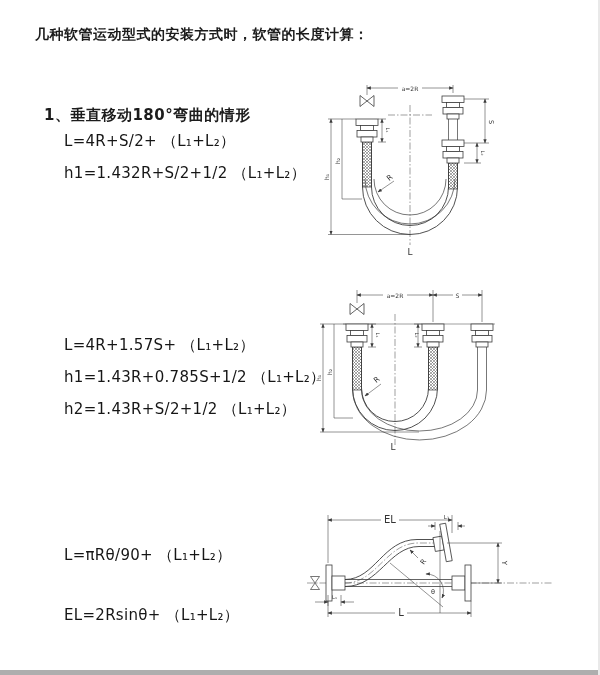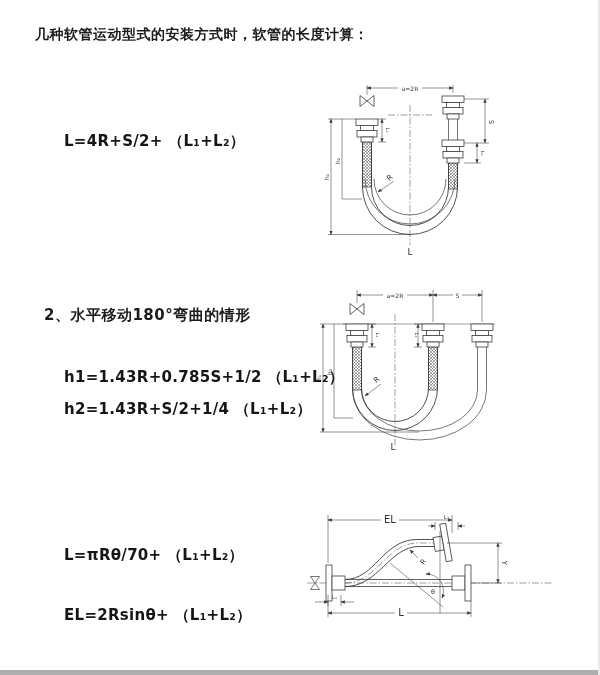--- a/index.html
+++ b/index.html
@@ -8,43 +8,45 @@
     font-family:"DejaVu Sans","Liberation Sans",sans-serif;color:#1c1c1c;
   }
   .doc-title{
     position:absolute;left:35px;top:26px;font-size:14px;font-weight:bold;
     letter-spacing:0.5px;white-space:nowrap;
   }
   .sec-heading{
     position:absolute;font-size:15px;font-weight:bold;letter-spacing:0.5px;white-space:nowrap;
   }
   .formula{
-    position:absolute;font-size:15px;font-weight:bold;letter-spacing:0.3px;white-space:nowrap;
+    position:absolute;font-size:15px;font-weight:normal;letter-spacing:0.3px;white-space:nowrap;
     color:#161616;
   }
   .diagram{position:absolute;}
   svg{display:block;}
   svg text{font-family:"DejaVu Sans","Liberation Sans",sans-serif;fill:#333333;}
   .scan-edge-bottom{position:absolute;left:0;top:670px;width:600px;height:5px;background:#aeaeae;}
   .scan-edge-right{position:absolute;left:598px;top:0;width:2px;height:675px;background:#e9e9e9;}
 </style>
 </head>
 <body>
 
 <div class="page">
 
   <div class="doc-title">几种软管运动型式的安装方式时，软管的长度计算：</div>
 
+  <div class="sec-heading" style="left:44px;top:106px">1、垂直移动180°弯曲的情形</div>
   <div class="formula" style="left:64px;top:132px">L=4R+S/2+ （L₁+L₂）</div>
-
-  <div class="sec-heading" style="left:44px;top:306px">2、水平移动180°弯曲的情形</div>
+  <div class="formula" style="left:64px;top:164px">h1=1.432R+S/2+1/2 （L₁+L₂）</div>
+
+  <div class="formula" style="left:64px;top:336px">L=4R+1.57S+ （L₁+L₂）</div>
   <div class="formula" style="left:64px;top:368px">h1=1.43R+0.785S+1/2 （L₁+L₂）</div>
-  <div class="formula" style="left:64px;top:400px">h2=1.43R+S/2+1/4 （L₁+L₂）</div>
-
-  <div class="formula" style="left:64px;top:546px">L=πRθ/70+ （L₁+L₂）</div>
+  <div class="formula" style="left:64px;top:400px">h2=1.43R+S/2+1/2 （L₁+L₂）</div>
+
+  <div class="formula" style="left:64px;top:546px">L=πRθ/90+ （L₁+L₂）</div>
   <div class="formula" style="left:64px;top:606px">EL=2Rsinθ+ （L₁+L₂）</div>
 
   <div class="diagram" style="left:310px;top:75px">
   <svg width="215" height="185" viewBox="0 0 215 185">
     <defs>
       <marker id="d1a" markerWidth="8" markerHeight="6" refX="7" refY="3" orient="auto-start-reverse">
         <path d="M0,0 L8,3 L0,6 Z" fill="#3c3c3c"></path>
       </marker>
       <pattern id="d1h" width="3" height="3" patternUnits="userSpaceOnUse">
         <path d="M0,3 L3,0 M0,0 L3,3" stroke="#555" stroke-width="0.5" fill="none"></path>

